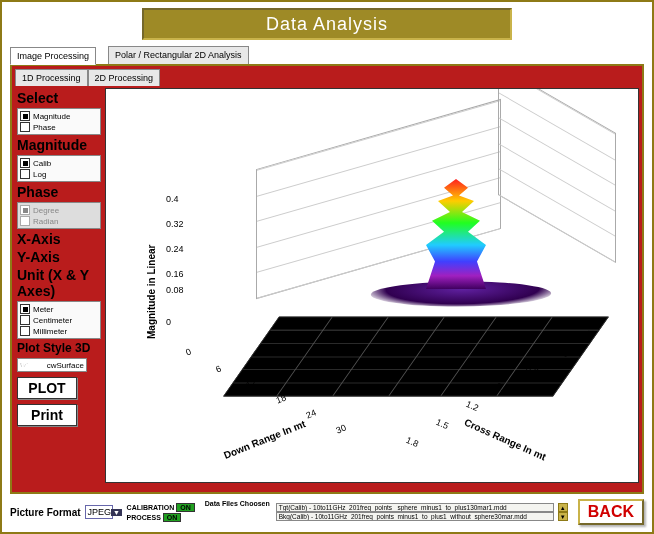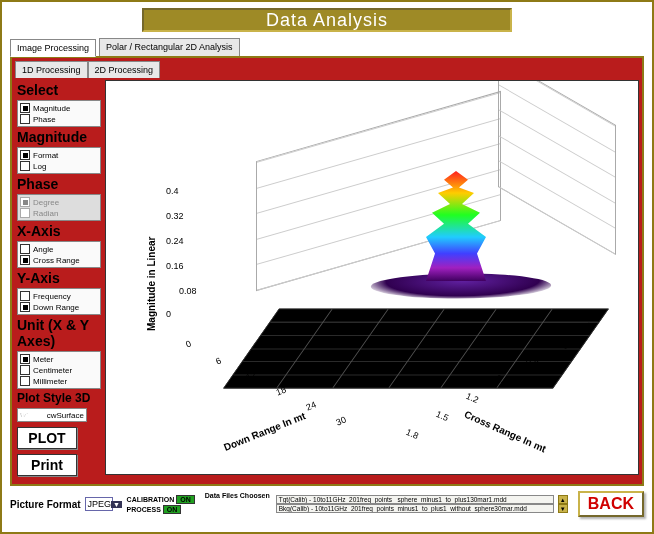--- a/index.html
+++ b/index.html
@@ -1,21 +1,21 @@
 <!DOCTYPE html>
 <html><head>
 <meta charset="utf-8">
 <style>
   * { box-sizing: border-box; margin: 0; padding: 0; font-family: Arial, sans-serif; }
   body { width: 654px; height: 534px; background: #fff; border: 2px solid #8e7a16; position: relative; }
   
-  .title-bar { background: #9e8a26; border: 2px inset #c9b34a; margin: 6px 140px; height: 24px; display:flex; align-items:center; justify-content:center; }
+  .title-bar { background: #9e8a26; border: 2px inset #c9b34a; margin: 6px 140px; height: 32px; display:flex; align-items:center; justify-content:center; }
   .title-bar span { color: #fff; font-size: 18px; font-weight: normal; letter-spacing: 1px; }
   
-  .main-tabs { margin: 2px 8px 0 8px; display:flex; gap:3px; }
+  .main-tabs { margin: 2px 8px 0 8px; display:flex; gap:12px; }
   .tab { font-size: 9px; padding: 3px 6px; border: 1px solid #888; border-bottom: none; background: #e8e8e8; cursor:pointer; }
   .tab.active { background: #fff; border-bottom: 1px solid #fff; position:relative; top:1px; z-index:2; }
   
   .main-panel { border: 2px solid #8e7a16; margin: 0 8px 4px 8px; background: #b91c1c; padding: 3px; height: 430px; position:relative; }
   
   .sub-tabs { display:flex; gap:0; margin-bottom:2px; }
   
   .content-row { display:flex; height: 395px; }
   
   .sidebar { width: 88px; padding: 2px; display:flex; flex-direction:column; gap:2px; }
@@ -102,63 +102,43 @@
         <div class="chk-row">
             <span class="chk"></span>
             <span>Phase</span>
           </div>
       </div>
 
       <div class="grp-label">Magnitude</div>
       <div class="grp-box">
         <div class="chk-row">
             <span class="chk on"></span>
-            <span>Format</span>
+            <span>Calib</span>
           </div>
         <div class="chk-row">
             <span class="chk"></span>
             <span>Log</span>
           </div>
       </div>
 
       <div class="grp-label">Phase</div>
       <div class="grp-box disabled">
         <div class="chk-row">
             <span class="chk on"></span>
             <span>Degree</span>
           </div>
         <div class="chk-row">
             <span class="chk"></span>
             <span>Radian</span>
           </div>
       </div>
 
       <div class="grp-label">X-Axis</div>
-      <div class="grp-box">
-        <div class="chk-row">
-            <span class="chk"></span>
-            <span>Angle</span>
-          </div>
-        <div class="chk-row">
-            <span class="chk on"></span>
-            <span>Cross Range</span>
-          </div>
-      </div>
 
       <div class="grp-label">Y-Axis</div>
-      <div class="grp-box">
-        <div class="chk-row">
-            <span class="chk"></span>
-            <span>Frequency</span>
-          </div>
-        <div class="chk-row">
-            <span class="chk on"></span>
-            <span>Down Range</span>
-          </div>
-      </div>
 
       <div class="grp-label">Unit (X &amp; Y Axes)</div>
       <div class="grp-box">
         <div class="chk-row">
             <span class="chk on"></span>
             <span>Meter</span>
           </div>
         <div class="chk-row">
             <span class="chk"></span>
             <span>Centimeter</span>
@@ -212,21 +192,21 @@
       <div class="peak"></div>
 
       <div class="axis-lbl vert-lbl" style="left:40px; top:250px;">Magnitude in Linear</div>
       <div class="axis-lbl diag-lbl1" style="left:115px; top:345px;">Down Range In mt</div>
       <div class="axis-lbl diag-lbl2" style="left:355px; top:345px;">Cross Range In mt</div>
 
       <div class="tick" style="left:60px; top:105px;">0.4</div>
       <div class="tick" style="left:60px; top:130px;">0.32</div>
       <div class="tick" style="left:60px; top:155px;">0.24</div>
       <div class="tick" style="left:60px; top:180px;">0.16</div>
-      <div class="tick" style="left:60px; top:205px;margin-left:13px;">0.08</div>
+      <div class="tick" style="left:60px; top:196px;">0.08</div>
       <div class="tick" style="left:60px; top:228px;">0</div>
 
       <div class="tick diag-lbl1" style="left:80px; top:258px;">0</div>
       <div class="tick diag-lbl1" style="left:110px; top:275px;">6</div>
       <div class="tick diag-lbl1" style="left:140px; top:290px;">12</div>
       <div class="tick diag-lbl1" style="left:170px; top:305px;">18</div>
       <div class="tick diag-lbl1" style="left:200px; top:320px;">24</div>
       <div class="tick diag-lbl1" style="left:230px; top:335px;">30</div>
 
       <div class="tick diag-lbl2" style="left:480px; top:240px;">0</div>

